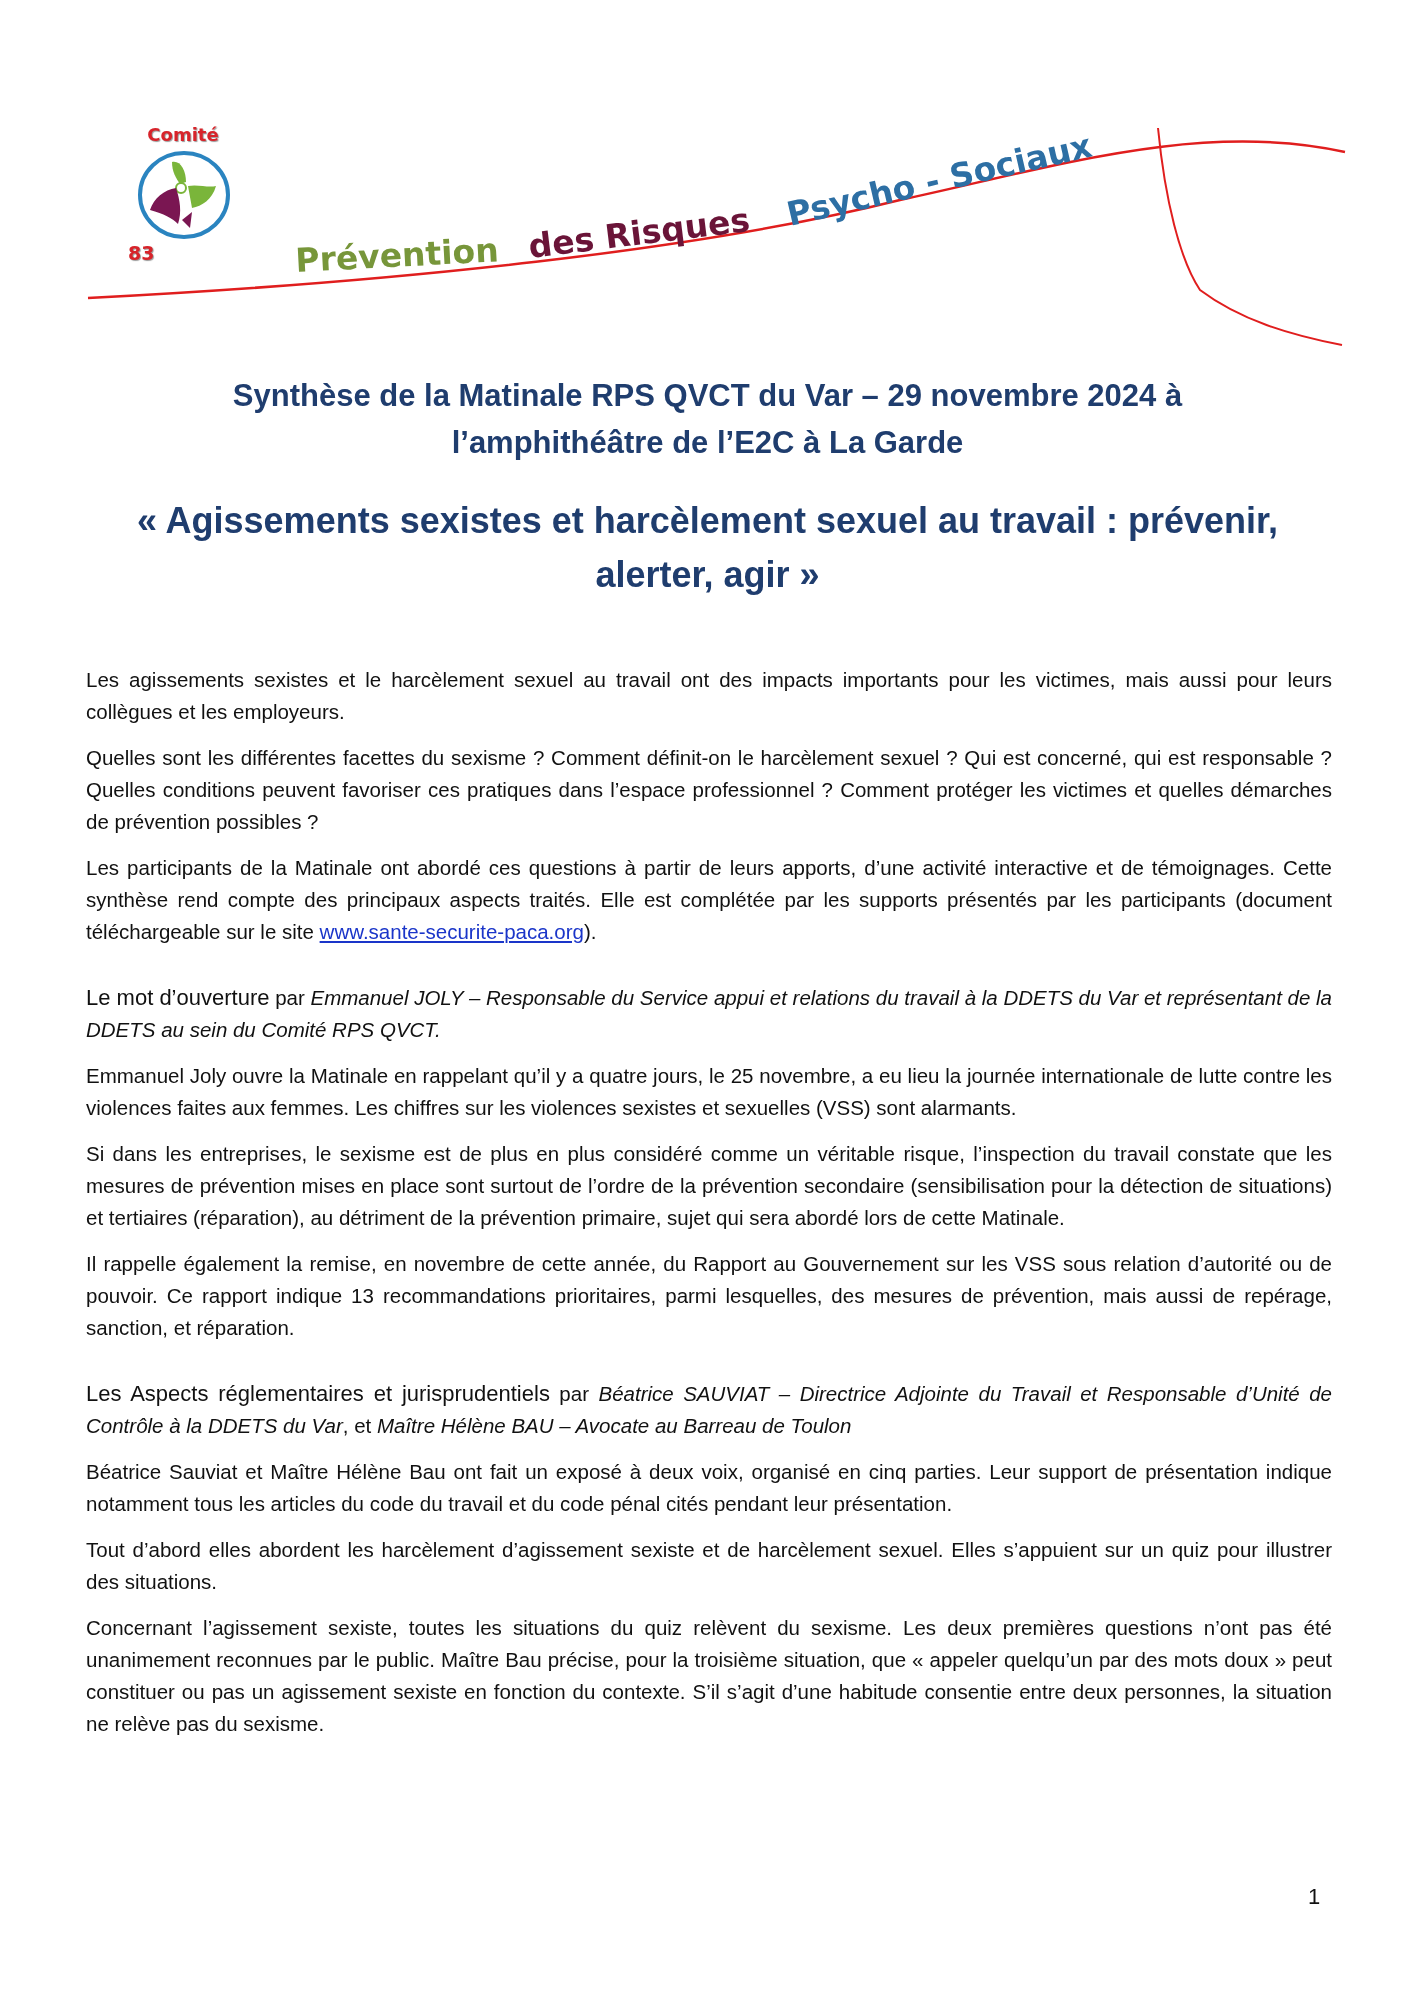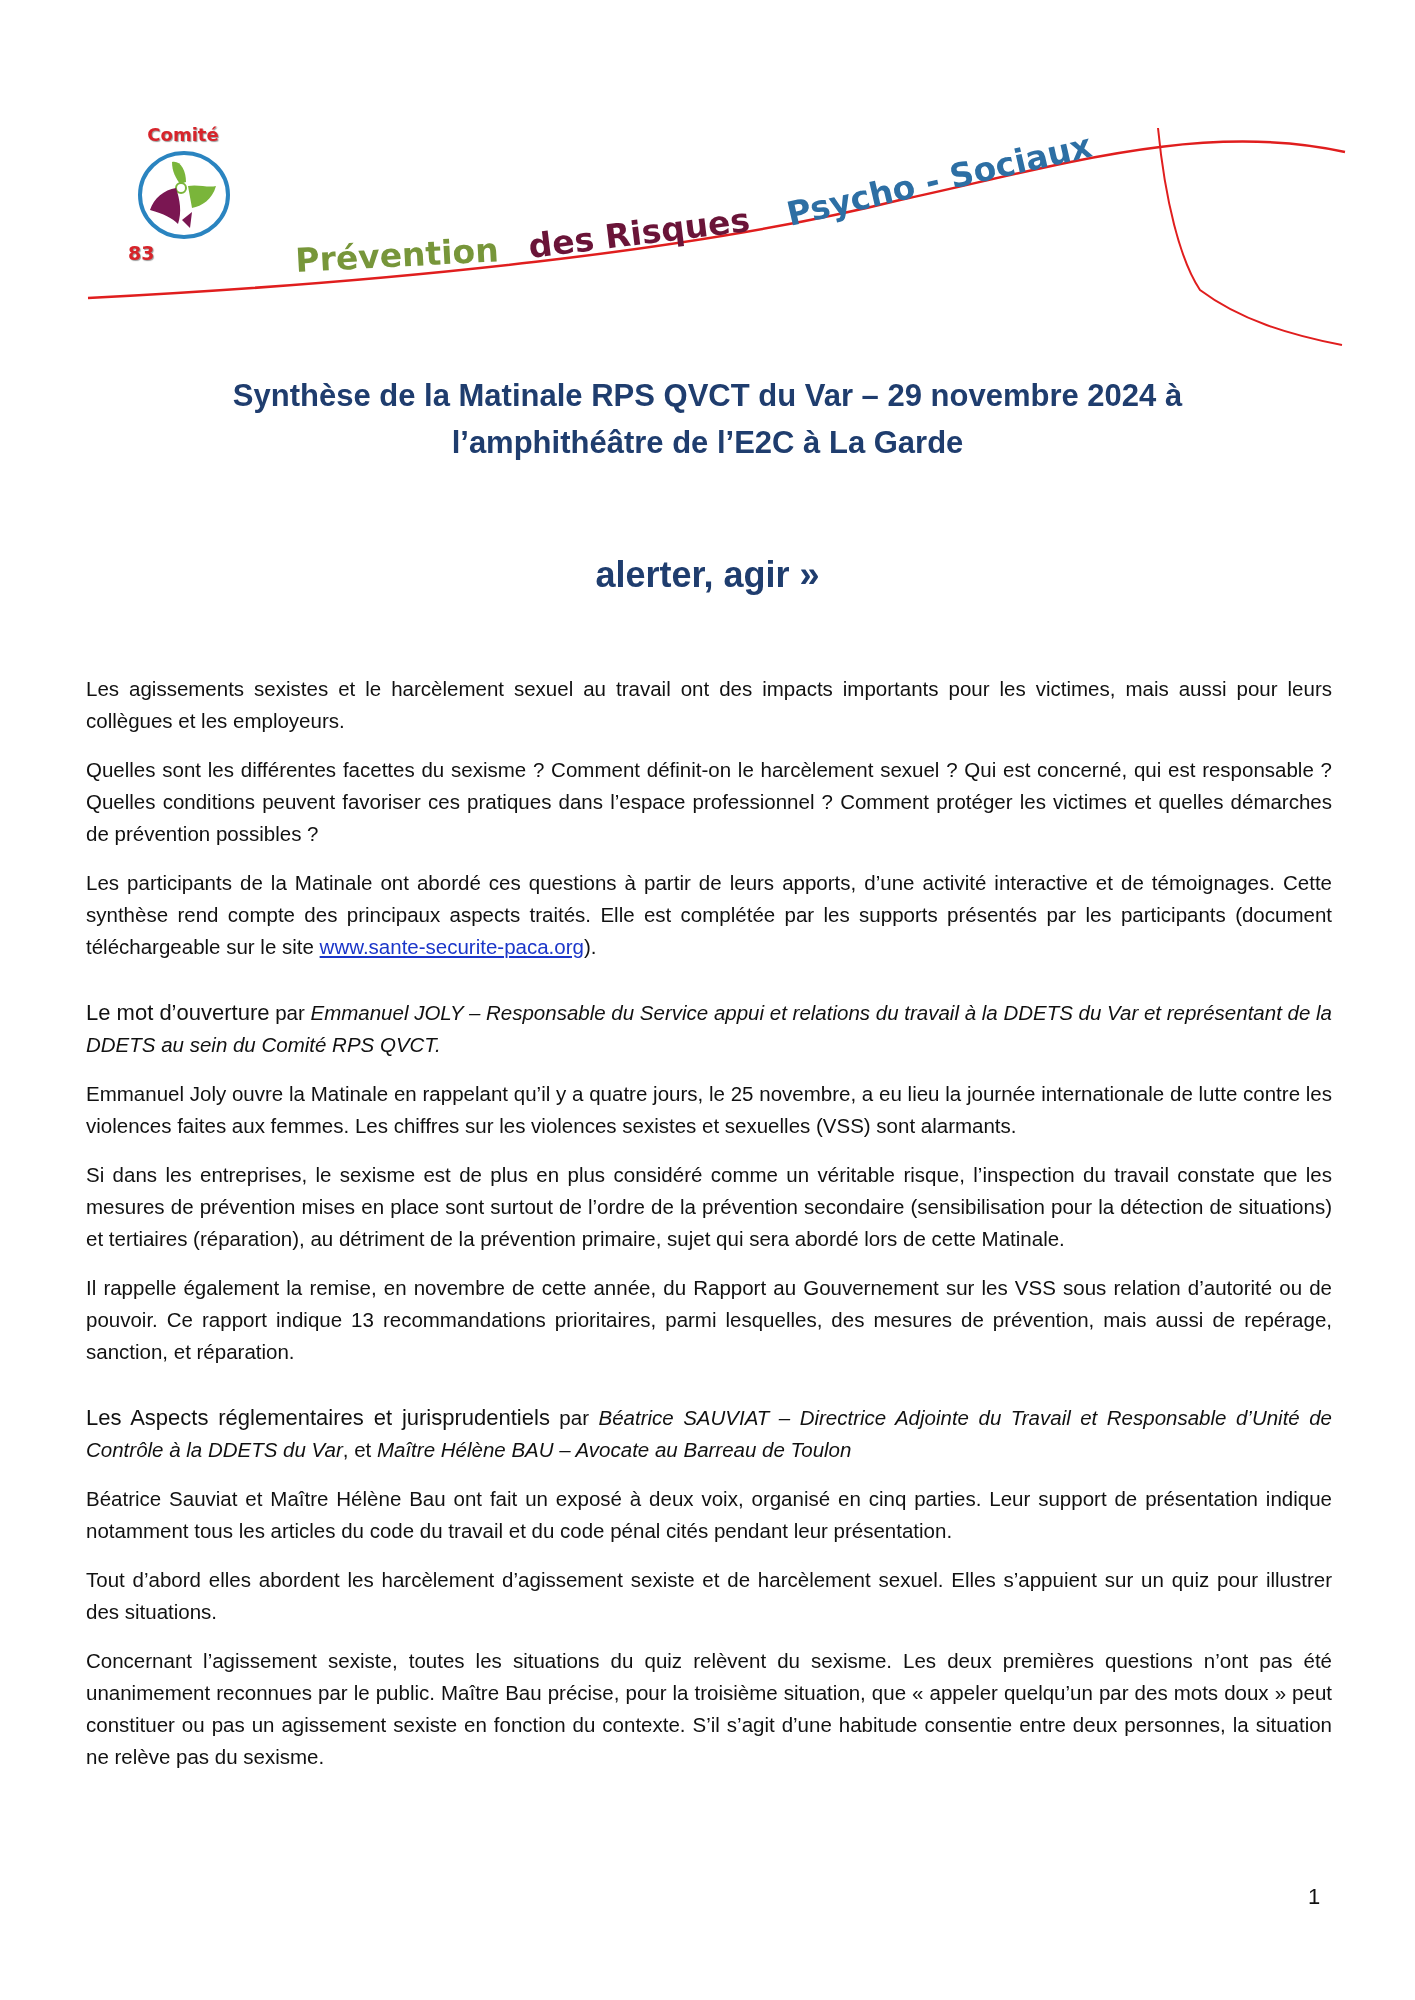--- a/index.html
+++ b/index.html
@@ -22,21 +22,21 @@
   .titles { position: absolute; left: 80px; top: 372px; width: 1255px; text-align: center; color: #1f3d6e; }
   .title1 { font-family: "Liberation Sans", sans-serif; font-weight: bold; font-size: 31px;
             line-height: 47px; margin: 0; text-align: center; }
   .title2 { font-family: "Liberation Sans", sans-serif; font-weight: bold; font-size: 36px;
             line-height: 54px; margin: 28px 0 0 0; }
 
   
   .content { position: absolute; left: 86px; top: 656px; width: 1246px;
              font-family: "Liberation Sans", sans-serif; font-size: 20.5px; line-height: 32px;
              text-align: justify; color: #111; }
-  .content p { margin: 17px 0 14px 0; }
+  .content p { margin: 8px 0 14px 0; }
   .content p.section { margin-top: 34px; }
   .content a { color: #1a35c9; }
   .content b { font-weight: normal; }
   .content i { font-style: italic; }
   .content .head-bold { font-size: 22px; }
 
   .page-number { position: absolute; left: 1308px; top: 1884px; font-size: 22px;
                  font-family: "Liberation Sans", sans-serif; color: #111; }
 </style>
 </head>
@@ -69,21 +69,21 @@
       <div class="logo-bottom">83</div>
     </div>
   </div>
 
   <div class="titles">
     <p class="title1">
       <span>Synthèse de la Matinale RPS QVCT du Var – 29 novembre 2024 à</span><br>
       <span>l’amphithéâtre de l’E2C à La Garde</span>
     </p>
     <p class="title2">
-      <br>
+      <span>« Agissements sexistes et harcèlement sexuel au travail : prévenir,</span><br>
       <span>alerter, agir »</span>
     </p>
   </div>
 
   <div class="content">
     <p>Les agissements sexistes et le harcèlement sexuel au travail ont des impacts importants pour les victimes, mais aussi pour leurs collègues et les employeurs.</p>
     <p>Quelles sont les différentes facettes du sexisme ? Comment définit-on le harcèlement sexuel ? Qui est concerné, qui est responsable ? Quelles conditions peuvent favoriser ces pratiques dans l’espace professionnel ? Comment protéger les victimes et quelles démarches de prévention possibles ?</p>
     <p><span>Les participants de la Matinale ont abordé ces questions à partir de leurs apports, d’une activité interactive et de témoignages. Cette synthèse rend compte des principaux aspects traités. Elle est complétée par les supports présentés par les participants (document téléchargeable sur le site </span><a href="www.sante-securite-paca.org">www.sante-securite-paca.org</a><span>).</span></p>
 
     <p class="section"><b class="head-bold">Le mot d’ouverture</b><span> par </span><i>Emmanuel JOLY – Responsable du Service appui et relations du travail à la DDETS du Var et représentant de la DDETS au sein du Comité RPS QVCT.</i></p>

